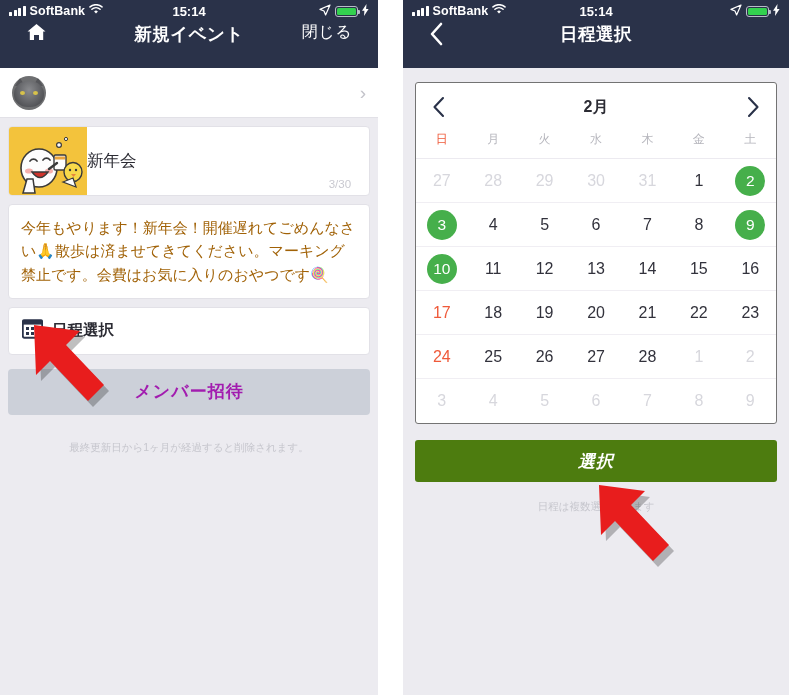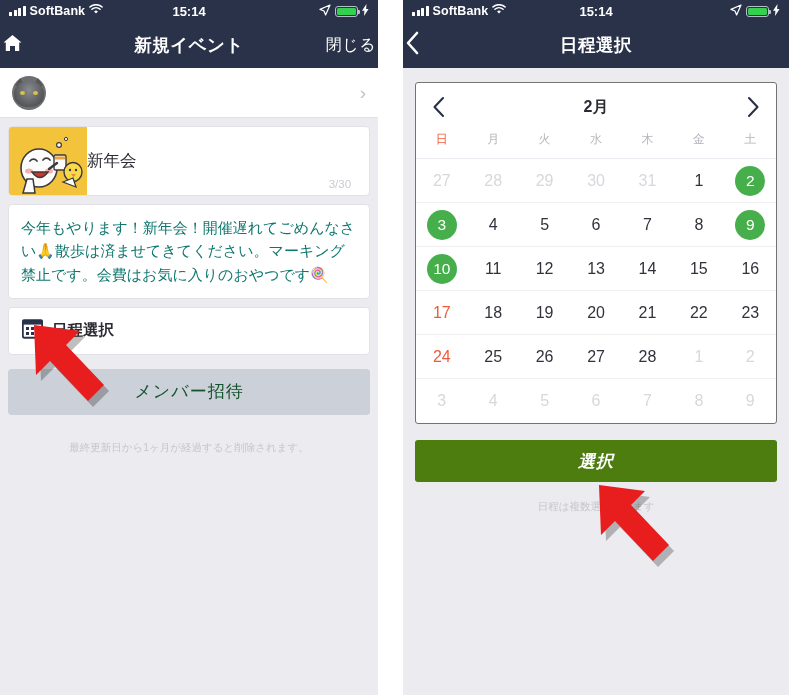--- a/index.html
+++ b/index.html
@@ -86,23 +86,23 @@
     background: #33d14f;
     border-radius: 1.5px;
   }
 
   
   .navbar {
     height: 46px;
     background: #2a3249;
     color: #ffffff;
     display: flex;
-    align-items: center;
-    position: relative;
-    padding: 0 2px;
+    align-items: flex-start;
+    position: relative;
+    padding: 0 26px;
     box-sizing: border-box;
   }
   .nav-title {
     position: absolute;
     left: 0; right: 0;
     text-align: center;
     font-size: 17.5px;
     font-weight: bold;
     letter-spacing: .5px;
     pointer-events: none;
@@ -201,44 +201,44 @@
     position: absolute;
     right: 18px; bottom: 5px;
     font-size: 11.5px;
     color: #c9c9d0;
   }
 
   .desc-card {
     padding: 11px 12px 12px 12px;
     font-size: 15px;
     line-height: 1.55;
-    color: #0f766e;
+    color: #a16207;
   }
 
   .picker-card {
     height: 48px;
     display: flex;
     align-items: center;
     padding: 0 13px;
     box-sizing: border-box;
     gap: 9px;
   }
   .picker-label { font-size: 15.5px; font-weight: bold; color: #2b2b33; }
 
   .invite-btn {
     margin: 14px 8px 0 8px;
     height: 46px;
     background: #ccd0d9;
     border-radius: 4px;
     display: flex;
     align-items: center;
     justify-content: center;
-    color: #14532d;
+    color: #a21caf;
     font-size: 17px;
-    font-weight: normal;
+    font-weight: bold;
     letter-spacing: 1px;
   }
   .footnote {
     margin-top: 26px;
     text-align: center;
     font-size: 10.5px;
     color: #c6c6cd;
   }
 
   

